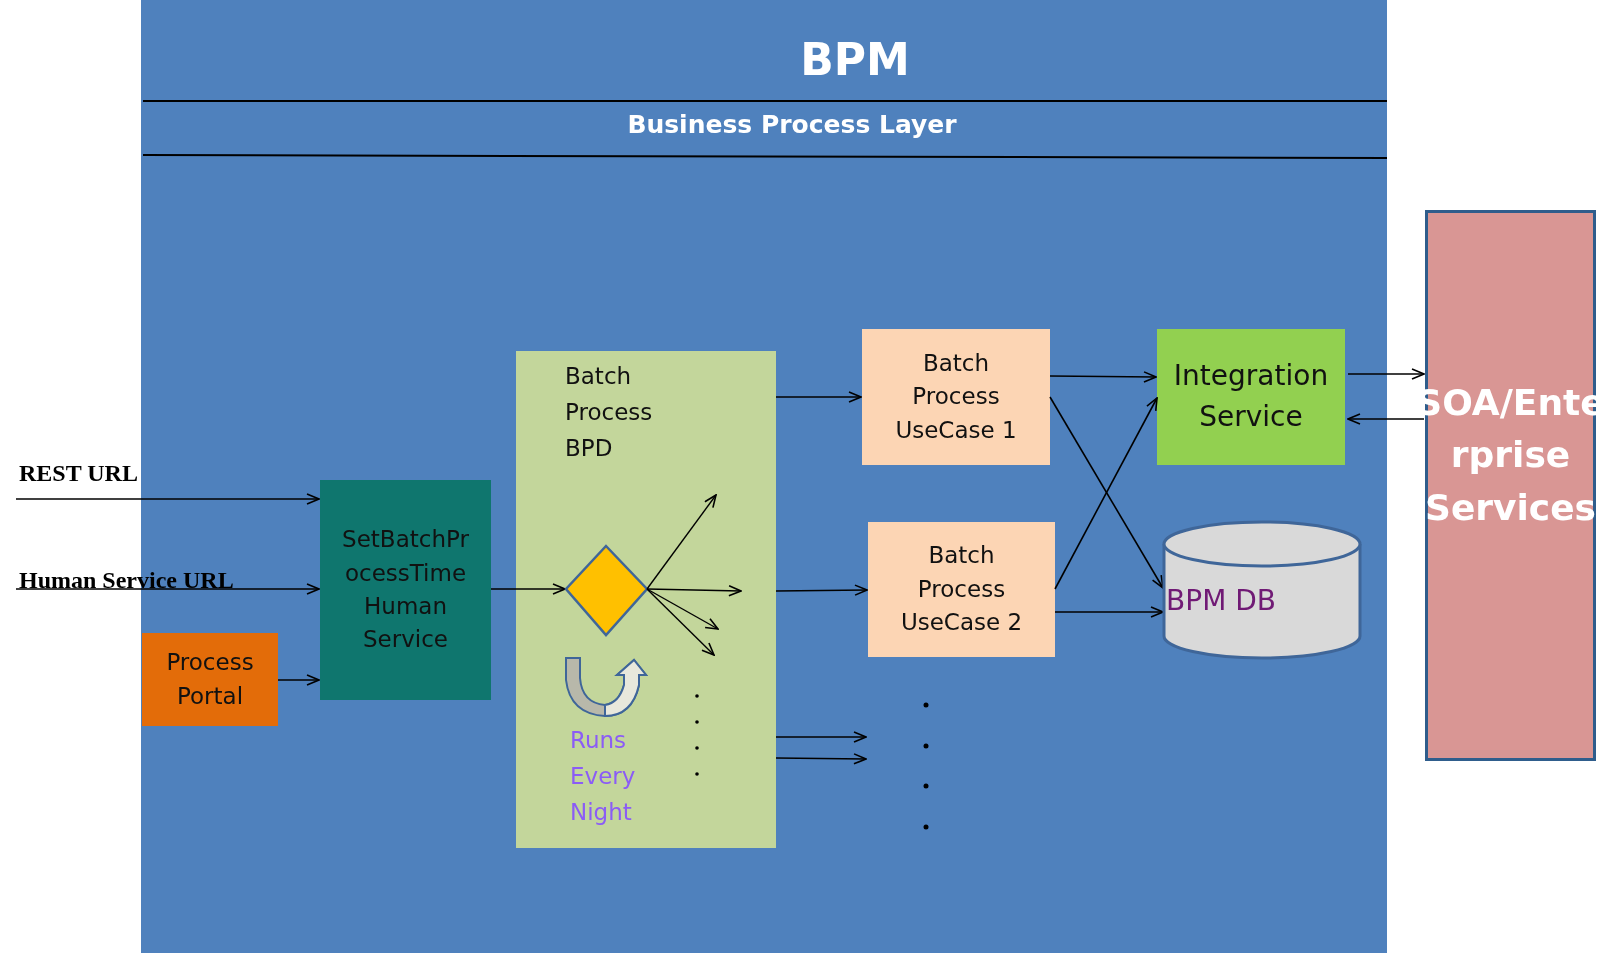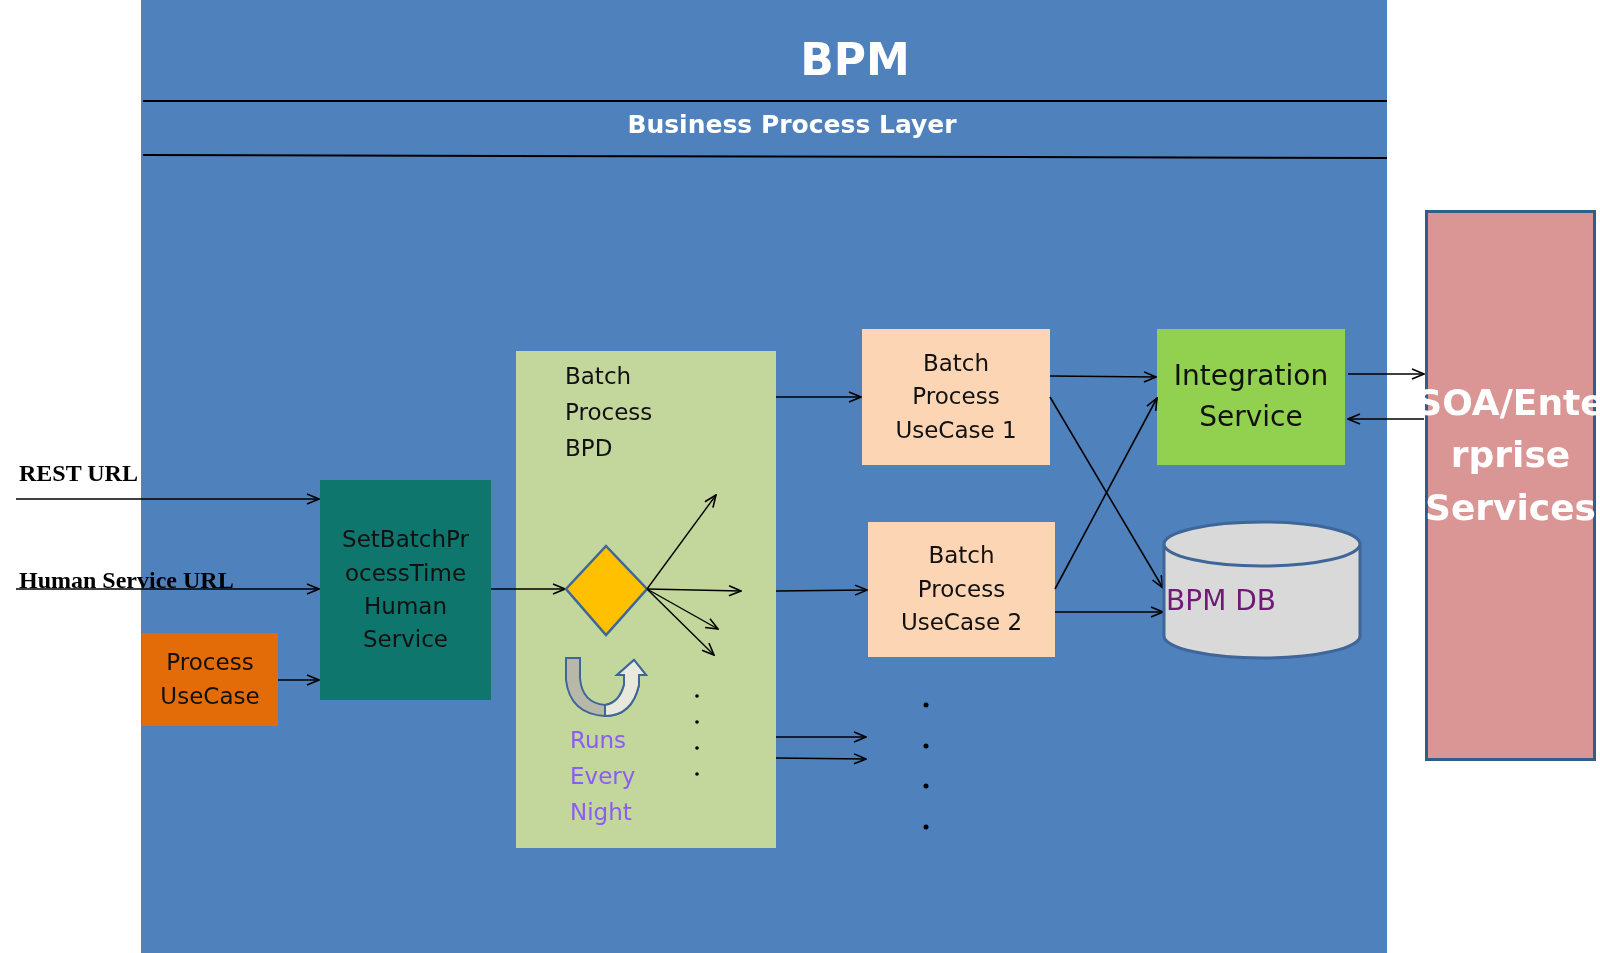--- a/index.html
+++ b/index.html
@@ -29,21 +29,21 @@
 <div class="abs bpm-panel"></div>
 <div class="abs title">BPM</div>
 <div class="abs subtitle">Business Process Layer</div>
 
 <div class="abs lbl-left" style="left:19px; top:460px;">REST URL</div>
 <div class="abs lbl-left" style="left:19px; top:551px;margin-top:16px;">Human Service URL</div>
 
 <div class="abs box txt portal">
   <div>
     <div>Process</div>
-    <div>UseCase</div>
+    <div>Portal</div>
   </div>
 </div>
 
 <div class="abs box txt yellow">
   <div>
     <div>SetBatchPr</div>
     <div>ocessTime</div>
     <div>Human</div>
     <div>Service</div>
   </div>

